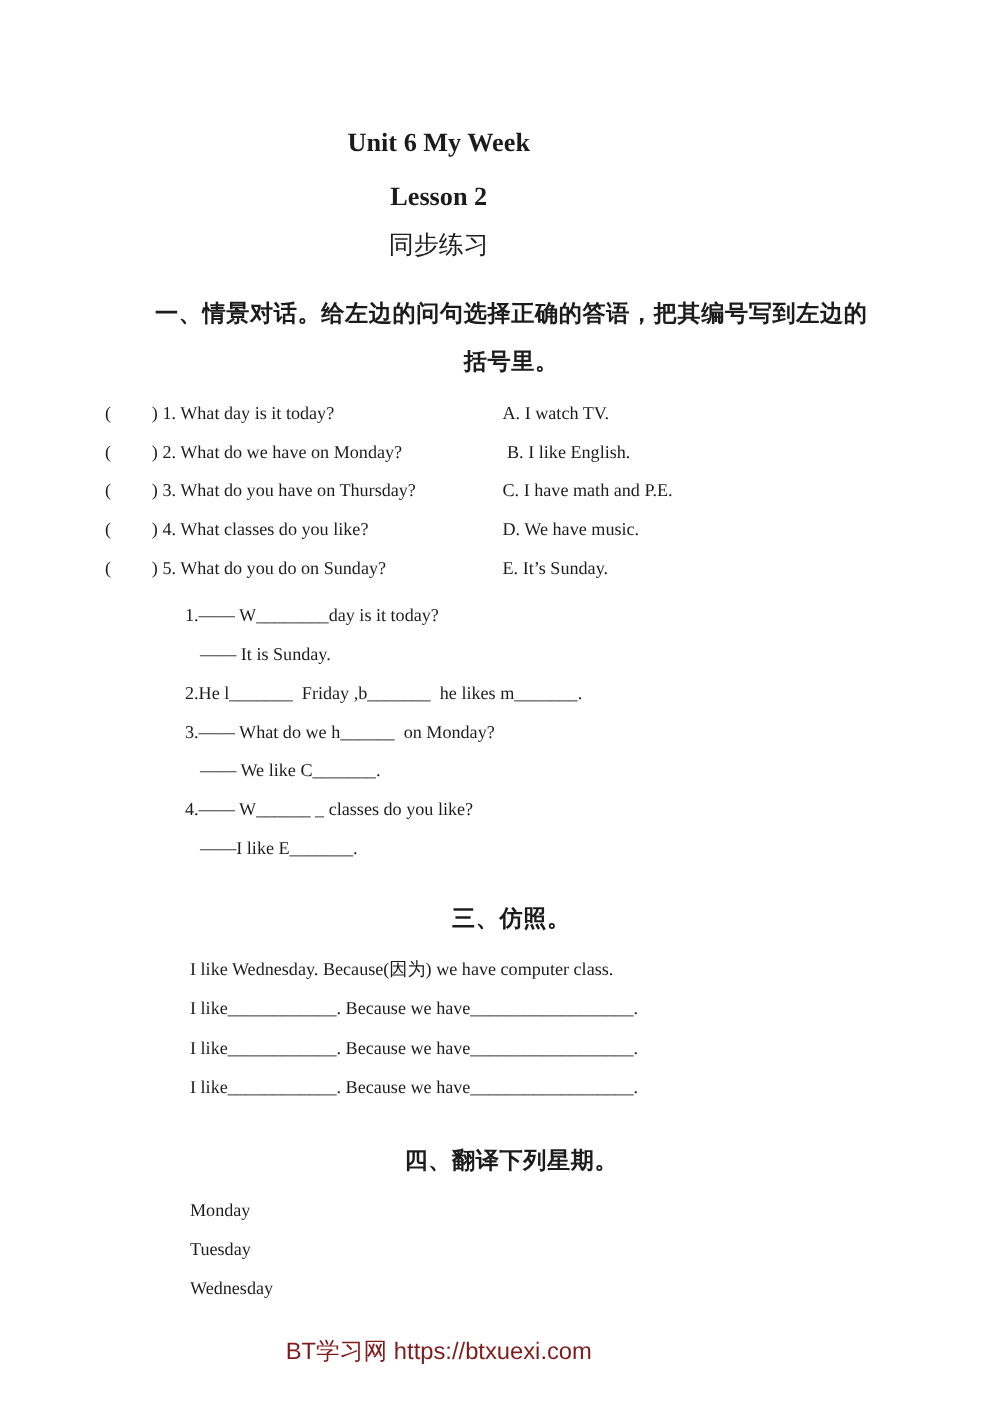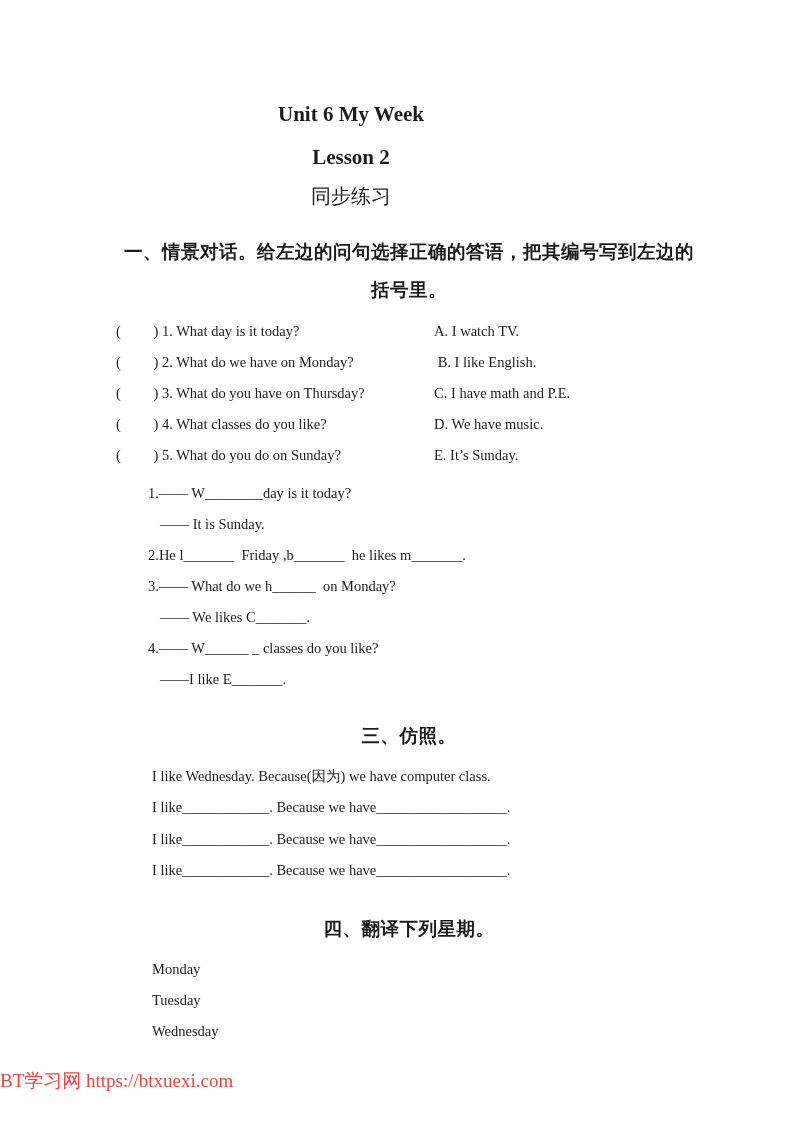--- a/index.html
+++ b/index.html
@@ -27,21 +27,21 @@
     line-height: 38px;
     margin-left: 120px;
     width: 578px;
     letter-spacing: 0.5px;
     text-align: center;
   }
   .sec1-heading { margin-top: 25px; }
 
   
   .match-list { margin-top: 7px; }
-  .match-row { display: flex; margin-left: 116px; line-height: 31px; font-size: 14.5px; }
+  .match-row { display: flex; margin-left: 84px; line-height: 31px; font-size: 14.5px; }
   .match-q { width: 318px; white-space: pre; }
   .match-a { white-space: pre; }
 
   
   .sec2-heading { margin-top: 22px; }
   .s2-list { margin-top: 7px; }
   .s2-line { margin-left: 148px; line-height: 31px; font-size: 14.5px; white-space: pre; }
   .s2-line.indent { margin-left: 160px; }
 
   
@@ -54,23 +54,24 @@
   .sec4-heading { margin-top: 23px; }
   .s4-list { margin-top: 6px; }
   .s4-item { margin-left: 152px; line-height: 31px; font-size: 14.5px; }
 
   
   .footer {
     position: absolute;
     left: 0;
     bottom: 28px;
     width: 100%;
-    font-family: Liberation Serif, serif;
+    text-align: center;
+    font-family: Liberation Sans, sans-serif;
     font-size: 19px;
-    color: #ef4444;
+    color: #7f1d1d;
   }
 </style>
 </head>
 <body>
 
 <div class="page">
 
   <div class="titles">
     <div class="doc-title">Unit 6 My Week</div>
     <div class="doc-lesson">Lesson 2</div>
@@ -99,21 +100,21 @@
       <span class="match-q">(         ) 5. What do you do on Sunday?</span>
       <span class="match-a">E. It’s Sunday.</span>
     </div>
   </div>
 
   <div class="s2-list">
     <div class="s2-line">1.—— W________day is it today?</div>
     <div class="s2-line indent">—— It is Sunday.</div>
     <div class="s2-line">2.He l_______  Friday ,b_______  he likes m_______.</div>
     <div class="s2-line">3.—— What do we h______  on Monday?</div>
-    <div class="s2-line indent">—— We likes C_______.</div>
+    <div class="s2-line indent">—— We like C_______.</div>
     <div class="s2-line">4.—— W______ _ classes do you like?</div>
     <div class="s2-line indent">——I like E_______.</div>
   </div>
 
   <div class="sec-heading sec3-heading">三、仿照。</div>
   <div class="s3-block">
     <div class="s3-example">I like Wednesday. Because(因为) we have computer class.</div>
     <div class="s3-line">I like____________. Because we have__________________.</div>
     <div class="s3-line">I like____________. Because we have__________________.</div>
     <div class="s3-line">I like____________. Because we have__________________.</div>

